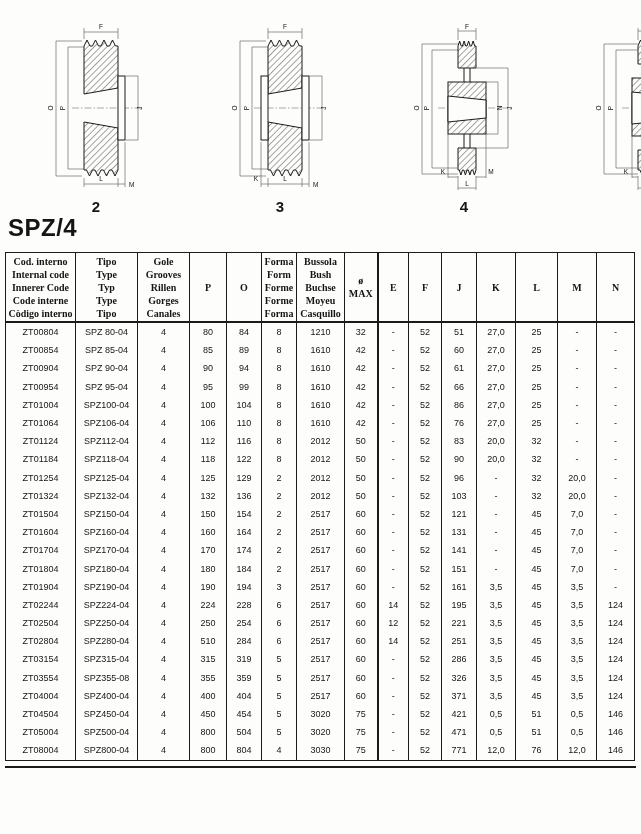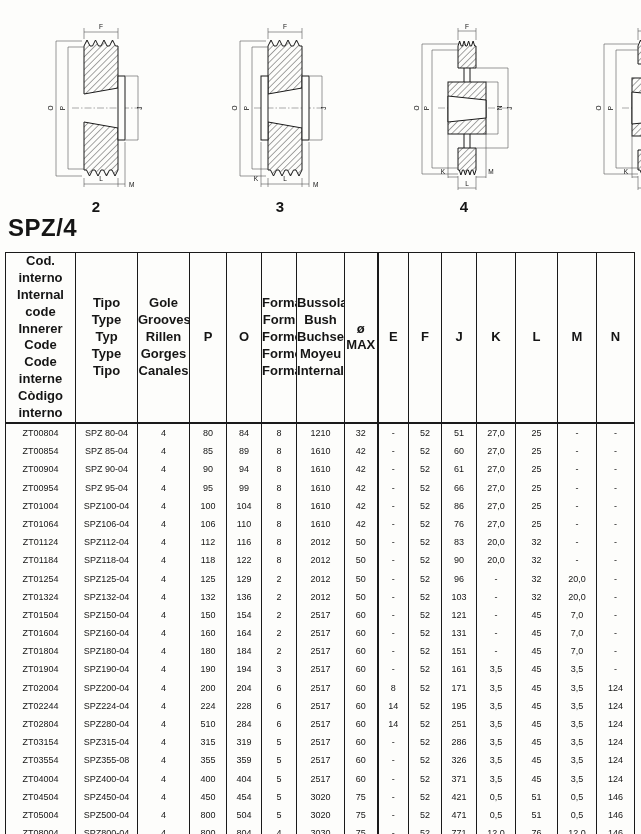--- a/index.html
+++ b/index.html
@@ -26,21 +26,21 @@
   h1.title{font-size:24px;font-weight:bold;margin:6px 0 10px 8px;letter-spacing:0.5px;}
 
   
   table.spec{border-collapse:collapse;table-layout:fixed;width:629px;margin-left:5px;}
   table.spec th,table.spec td{
     border-left:1px solid #1a1a1a;border-right:1px solid #1a1a1a;
     text-align:center;vertical-align:middle;padding:0;overflow:hidden;
   }
   table.spec thead th{
     border-top:1.5px solid #1a1a1a;border-bottom:2.5px solid #1a1a1a;
-    font-size:13px;font-weight:bold;line-height:1.3;height:68px;
+    font-size:10px;font-weight:bold;line-height:1.3;height:68px;font-family:Liberation Serif, serif;
   }
   table.spec thead th .hl{display:block;}
   table.spec tbody td{font-size:9px;height:18.2px;font-weight:normal;}
   table.spec tbody td.bold{font-weight:normal;}
   table.spec th:nth-child(8),table.spec td:nth-child(8){border-right-width:2px;}
   table.spec tbody tr:last-child td{border-bottom:1.5px solid #1a1a1a;}
   .bottom-rule{height:2.5px;background:#1a1a1a;margin:5px 5px 0 5px;}
 </style>
 </head>
 <body>
@@ -215,21 +215,21 @@
             <span class="hl">Form</span>
             <span class="hl">Forme</span>
             <span class="hl">Forme</span>
             <span class="hl">Forma</span>
           </th>
         <th>
             <span class="hl">Bussola</span>
             <span class="hl">Bush</span>
             <span class="hl">Buchse</span>
             <span class="hl">Moyeu</span>
-            <span class="hl">Internal</span>
+            <span class="hl">Casquillo</span>
           </th>
         <th>
             <span class="hl">ø</span>
             <span class="hl">MAX</span>
           </th>
         <th>E</th>
         <th>F</th>
         <th>J</th>
         <th>K</th>
         <th>L</th>
@@ -436,20 +436,37 @@
           <td>60</td>
           <td>-</td>
           <td>52</td>
           <td>131</td>
           <td>-</td>
           <td>45</td>
           <td>7,0</td>
           <td>-</td>
         </tr>
         <tr>
+          <td>ZT01704</td>
+          <td>SPZ170-04</td>
+          <td>4</td>
+          <td class="bold">170</td>
+          <td>174</td>
+          <td>2</td>
+          <td>2517</td>
+          <td>60</td>
+          <td>-</td>
+          <td>52</td>
+          <td>141</td>
+          <td>-</td>
+          <td>45</td>
+          <td>7,0</td>
+          <td>-</td>
+        </tr>
+        <tr>
           <td>ZT01804</td>
           <td>SPZ180-04</td>
           <td>4</td>
           <td class="bold">180</td>
           <td>184</td>
           <td>2</td>
           <td>2517</td>
           <td>60</td>
           <td>-</td>
           <td>52</td>
@@ -470,48 +487,48 @@
           <td>60</td>
           <td>-</td>
           <td>52</td>
           <td>161</td>
           <td>3,5</td>
           <td>45</td>
           <td>3,5</td>
           <td>-</td>
         </tr>
         <tr>
-          <td>ZT02004</td>
-          <td>SPZ200-04</td>
-          <td>4</td>
-          <td class="bold">200</td>
-          <td>204</td>
-          <td>6</td>
-          <td>2517</td>
-          <td>60</td>
-          <td>8</td>
-          <td>52</td>
-          <td>171</td>
-          <td>3,5</td>
-          <td>45</td>
-          <td>3,5</td>
-          <td>124</td>
-        </tr>
-        <tr>
           <td>ZT02244</td>
           <td>SPZ224-04</td>
           <td>4</td>
           <td class="bold">224</td>
           <td>228</td>
           <td>6</td>
           <td>2517</td>
           <td>60</td>
           <td>14</td>
           <td>52</td>
           <td>195</td>
+          <td>3,5</td>
+          <td>45</td>
+          <td>3,5</td>
+          <td>124</td>
+        </tr>
+        <tr>
+          <td>ZT02504</td>
+          <td>SPZ250-04</td>
+          <td>4</td>
+          <td class="bold">250</td>
+          <td>254</td>
+          <td>6</td>
+          <td>2517</td>
+          <td>60</td>
+          <td>12</td>
+          <td>52</td>
+          <td>221</td>
           <td>3,5</td>
           <td>45</td>
           <td>3,5</td>
           <td>124</td>
         </tr>
         <tr>
           <td>ZT02804</td>
           <td>SPZ280-04</td>
           <td>4</td>
           <td class="bold">510</td>

